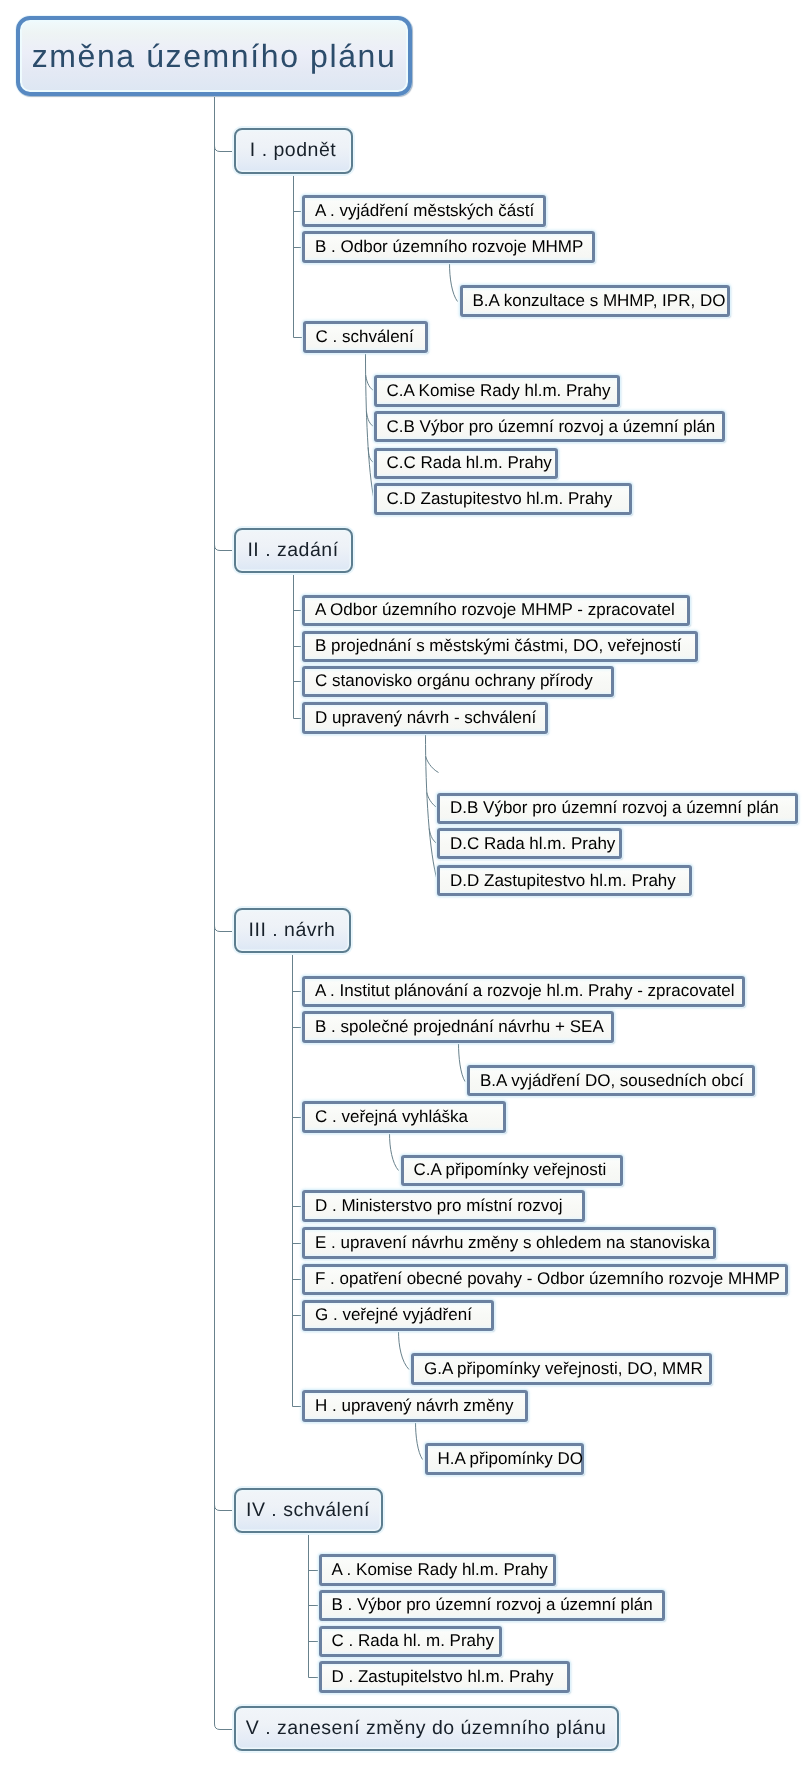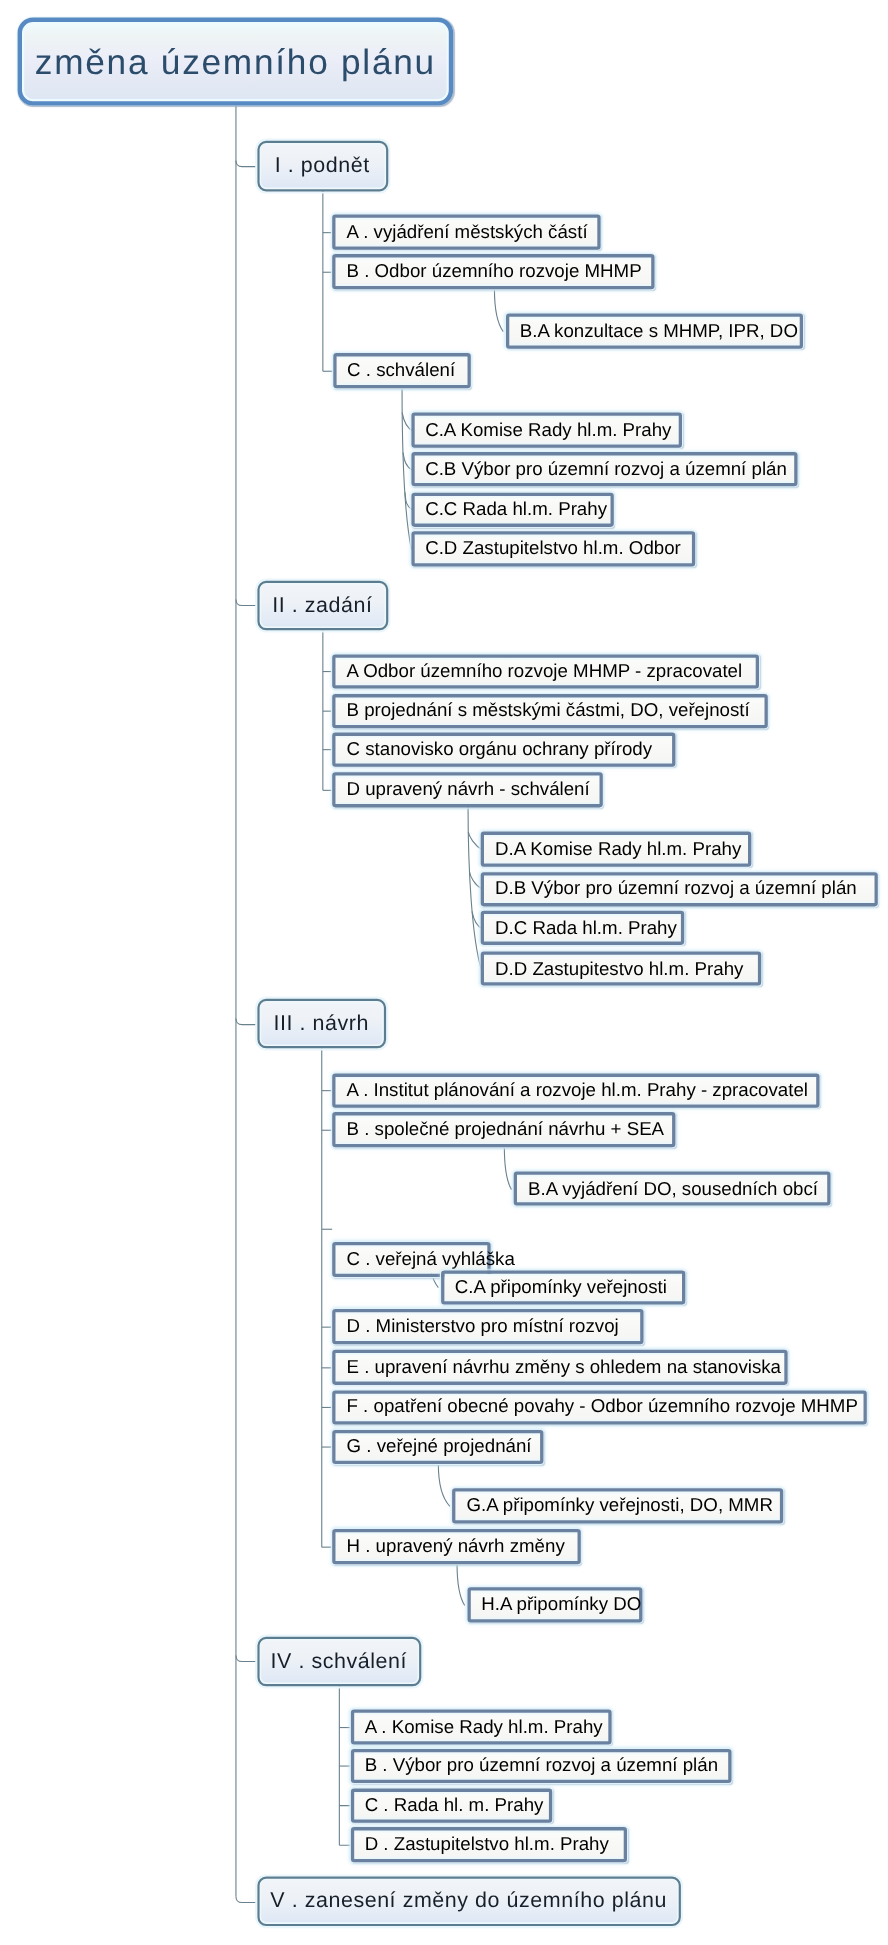--- a/index.html
+++ b/index.html
@@ -94,39 +94,36 @@
   <div class="node lv3" style="left: 373.5px; top: 375px; width: 246px; height: 32px;">
       <span class="label">C.A  Komise Rady hl.m. Prahy</span>
     </div>
   <div class="node lv3" style="left: 373.5px; top: 411px; width: 351px; height: 31px;">
       <span class="label">C.B  Výbor pro územní rozvoj a územní plán</span>
     </div>
   <div class="node lv3" style="left: 373.5px; top: 447.5px; width: 184px; height: 31px;">
       <span class="label">C.C  Rada hl.m. Prahy</span>
     </div>
   <div class="node lv3" style="left: 373.5px; top: 483px; width: 258px; height: 32px;">
-      <span class="label">C.D  Zastupitelstvo hl.m. Odbor</span>
+      <span class="label">C.D  Zastupitestvo hl.m. Prahy</span>
     </div>
   <div class="node lv1" style="left: 233.5px; top: 527.5px; width: 119px; height: 45px;">
       <span class="label">II . zadání</span>
     </div>
   <div class="node lv2" style="left: 302px; top: 594.5px; width: 388px; height: 31px;">
       <span class="label">A  Odbor územního rozvoje MHMP - zpracovatel</span>
     </div>
   <div class="node lv2" style="left: 302px; top: 630.5px; width: 396px; height: 31px;">
       <span class="label">B  projednání s městskými částmi, DO, veřejností</span>
     </div>
   <div class="node lv2" style="left: 302px; top: 666px; width: 312px; height: 30.5px;">
       <span class="label">C  stanovisko orgánu ochrany přírody</span>
     </div>
   <div class="node lv2" style="left: 302px; top: 702px; width: 246px; height: 31.5px;">
       <span class="label">D  upravený návrh - schválení</span>
-    </div>
-  <div class="node lv3" style="left: 437px; top: 756px; width: 246px; height: 31.5px;">
-      <span class="label">D.A  Komise Rady hl.m. Prahy</span>
     </div>
   <div class="node lv3" style="left: 437px; top: 792.5px; width: 361px; height: 31px;">
       <span class="label">D.B  Výbor pro územní rozvoj a územní plán</span>
     </div>
   <div class="node lv3" style="left: 437px; top: 828px; width: 185px; height: 31px;">
       <span class="label">D.C  Rada hl.m. Prahy</span>
     </div>
   <div class="node lv3" style="left: 437px; top: 865px; width: 255px; height: 31px;">
       <span class="label">D.D  Zastupitestvo hl.m. Prahy</span>
     </div>
@@ -135,37 +132,37 @@
     </div>
   <div class="node lv2" style="left: 302px; top: 975.5px; width: 443px; height: 31px;">
       <span class="label">A .  Institut plánování a rozvoje hl.m. Prahy - zpracovatel</span>
     </div>
   <div class="node lv2" style="left: 302px; top: 1011px; width: 312px; height: 31.5px;">
       <span class="label">B .  společné projednání návrhu + SEA</span>
     </div>
   <div class="node lv3" style="left: 467px; top: 1065px; width: 288px; height: 31px;">
       <span class="label">B.A  vyjádření DO, sousedních obcí</span>
     </div>
-  <div class="node lv2" style="left: 302px; top: 1101px; width: 144px; height: 32px; margin-top: 28px;">
+  <div class="node lv2" style="left: 302px; top: 1101px; width: 204px; height: 32px;">
       <span class="label">C .  veřejná vyhláška</span>
     </div>
   <div class="node lv3" style="left: 400.5px; top: 1154.5px; width: 222px; height: 31.5px;">
       <span class="label">C.A  připomínky veřejnosti</span>
     </div>
   <div class="node lv2" style="left: 302px; top: 1190px; width: 283px; height: 32px;">
       <span class="label">D .  Ministerstvo pro místní rozvoj</span>
     </div>
   <div class="node lv2" style="left: 302px; top: 1227px; width: 414px; height: 31.5px;">
       <span class="label">E .  upravení návrhu změny s ohledem na stanoviska</span>
     </div>
   <div class="node lv2" style="left: 302px; top: 1263.5px; width: 486px; height: 31px;">
       <span class="label">F .  opatření obecné povahy - Odbor územního rozvoje MHMP</span>
     </div>
   <div class="node lv2" style="left: 302px; top: 1299.5px; width: 192px; height: 31.5px;">
-      <span class="label">G .  veřejné projednání</span>
+      <span class="label">G .  veřejné vyjádření</span>
     </div>
   <div class="node lv3" style="left: 411px; top: 1353px; width: 301px; height: 31.5px;">
       <span class="label">G.A  připomínky veřejnosti, DO, MMR</span>
     </div>
   <div class="node lv2" style="left: 302px; top: 1390px; width: 226px; height: 31.5px;">
       <span class="label">H .  upravený návrh změny</span>
     </div>
   <div class="node lv3" style="left: 424.5px; top: 1443px; width: 159px; height: 31.5px;">
       <span class="label">H.A  připomínky DO</span>
     </div>

